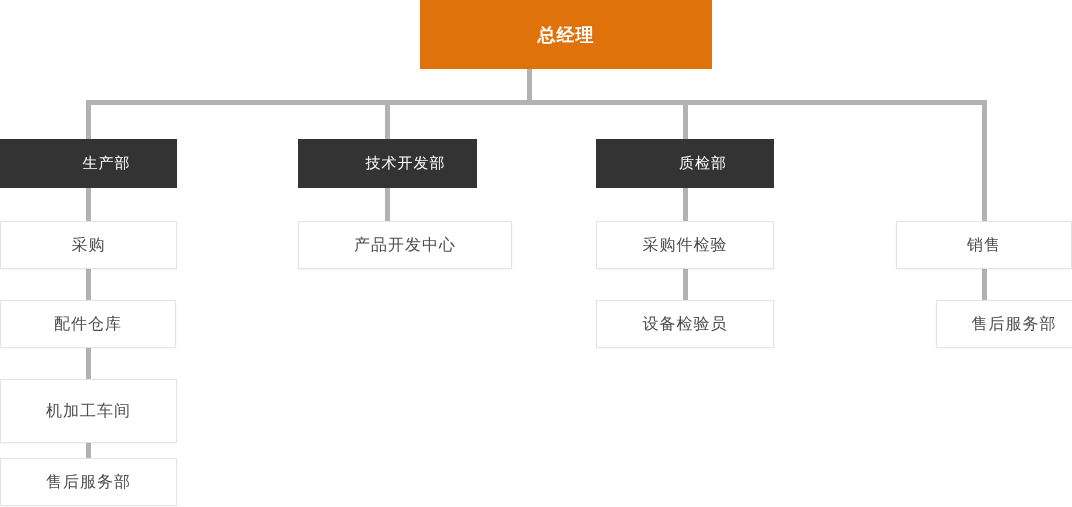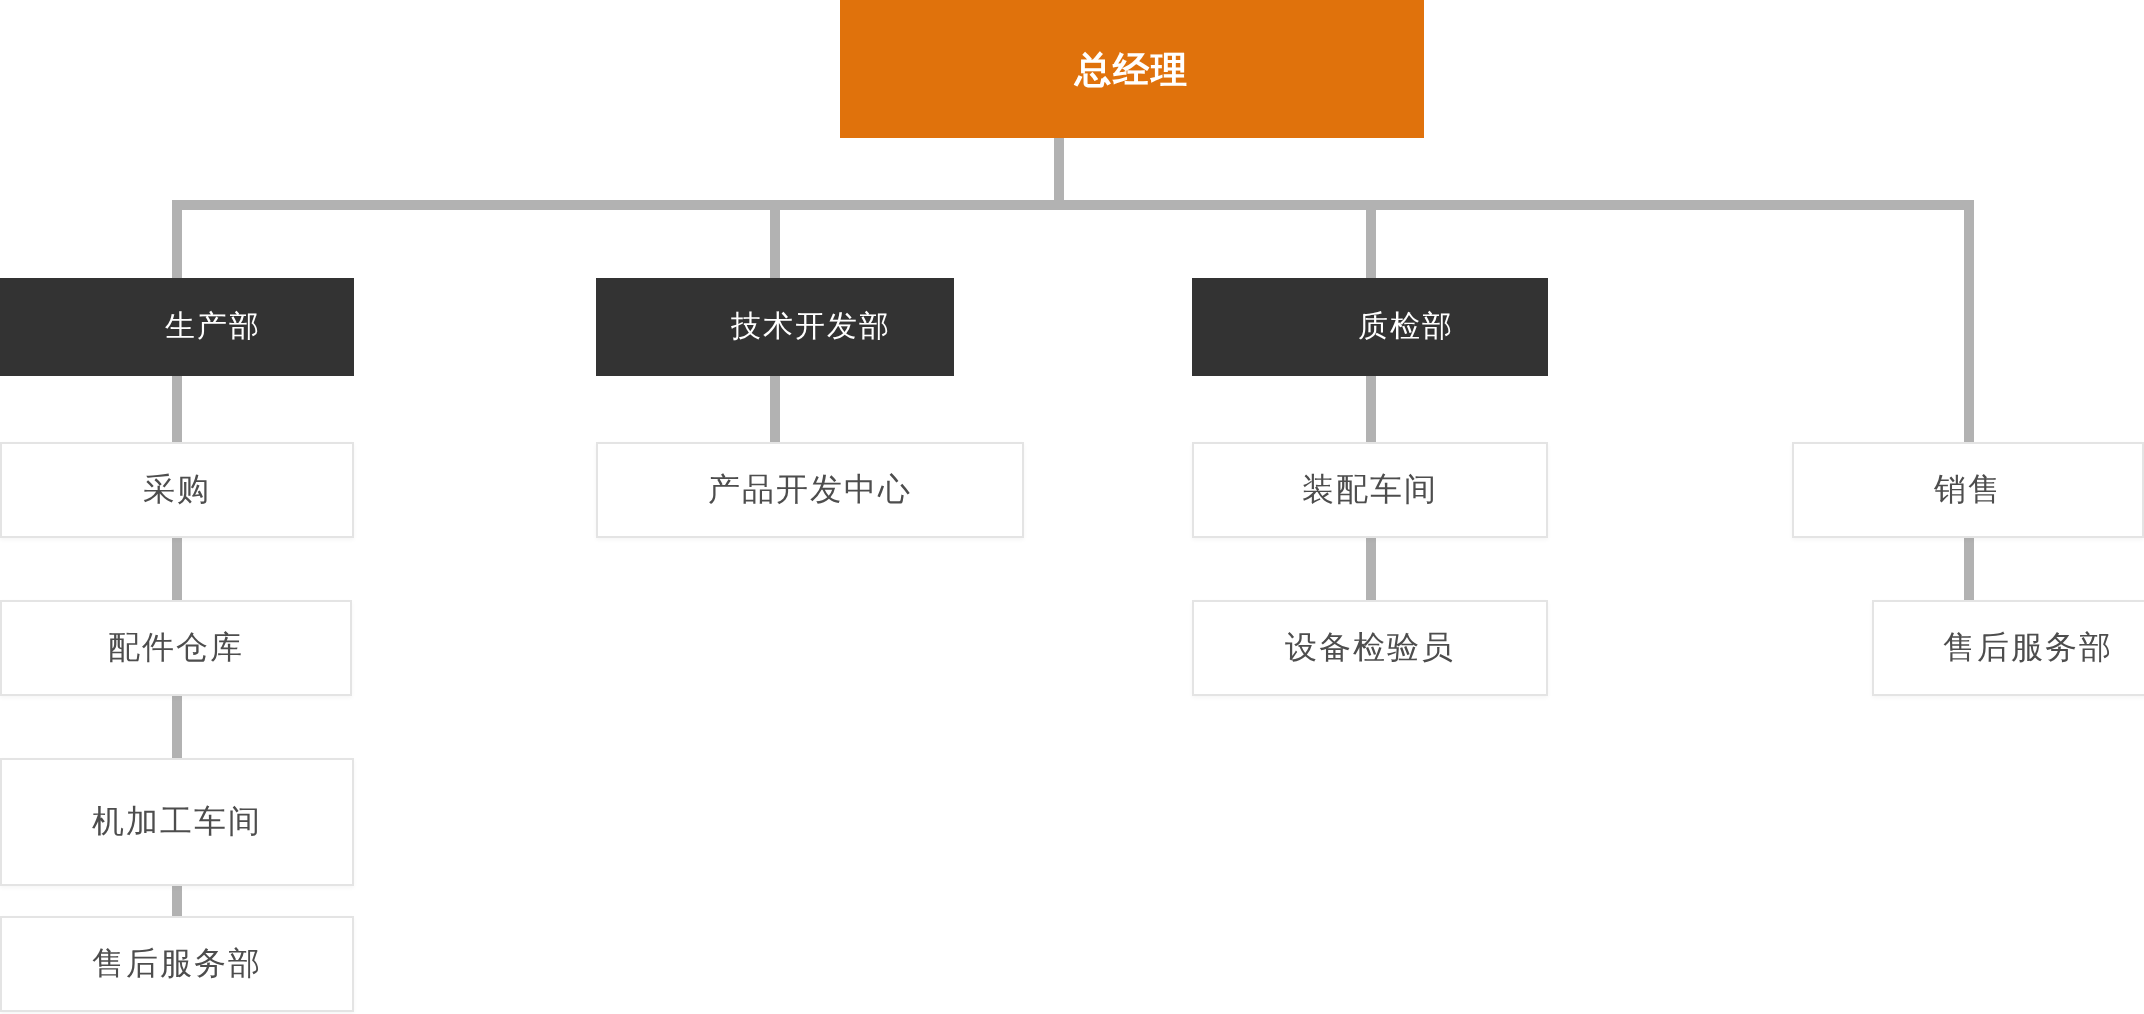--- a/index.html
+++ b/index.html
@@ -95,21 +95,21 @@
   </div>
   <div class="node child" style="left:0;top:458px;width:177px;height:48px">
     <span>售后服务部</span>
   </div>
 
   <div class="node child" style="left:298px;top:221px;width:214px;height:48px">
     <span>产品开发中心</span>
   </div>
 
   <div class="node child" style="left:596px;top:221px;width:178px;height:48px">
-    <span>装配车间</span>
+    <span>采购件检验</span>
   </div>
   <div class="node child" style="left:596px;top:300px;width:178px;height:48px">
     <span>设备检验员</span>
   </div>
 
   <div class="node child" style="left:896px;top:221px;width:176px;height:48px">
     <span>销售</span>
   </div>
   <div class="node child" style="left:936px;top:300px;width:156px;height:48px">
     <span>售后服务部</span>

